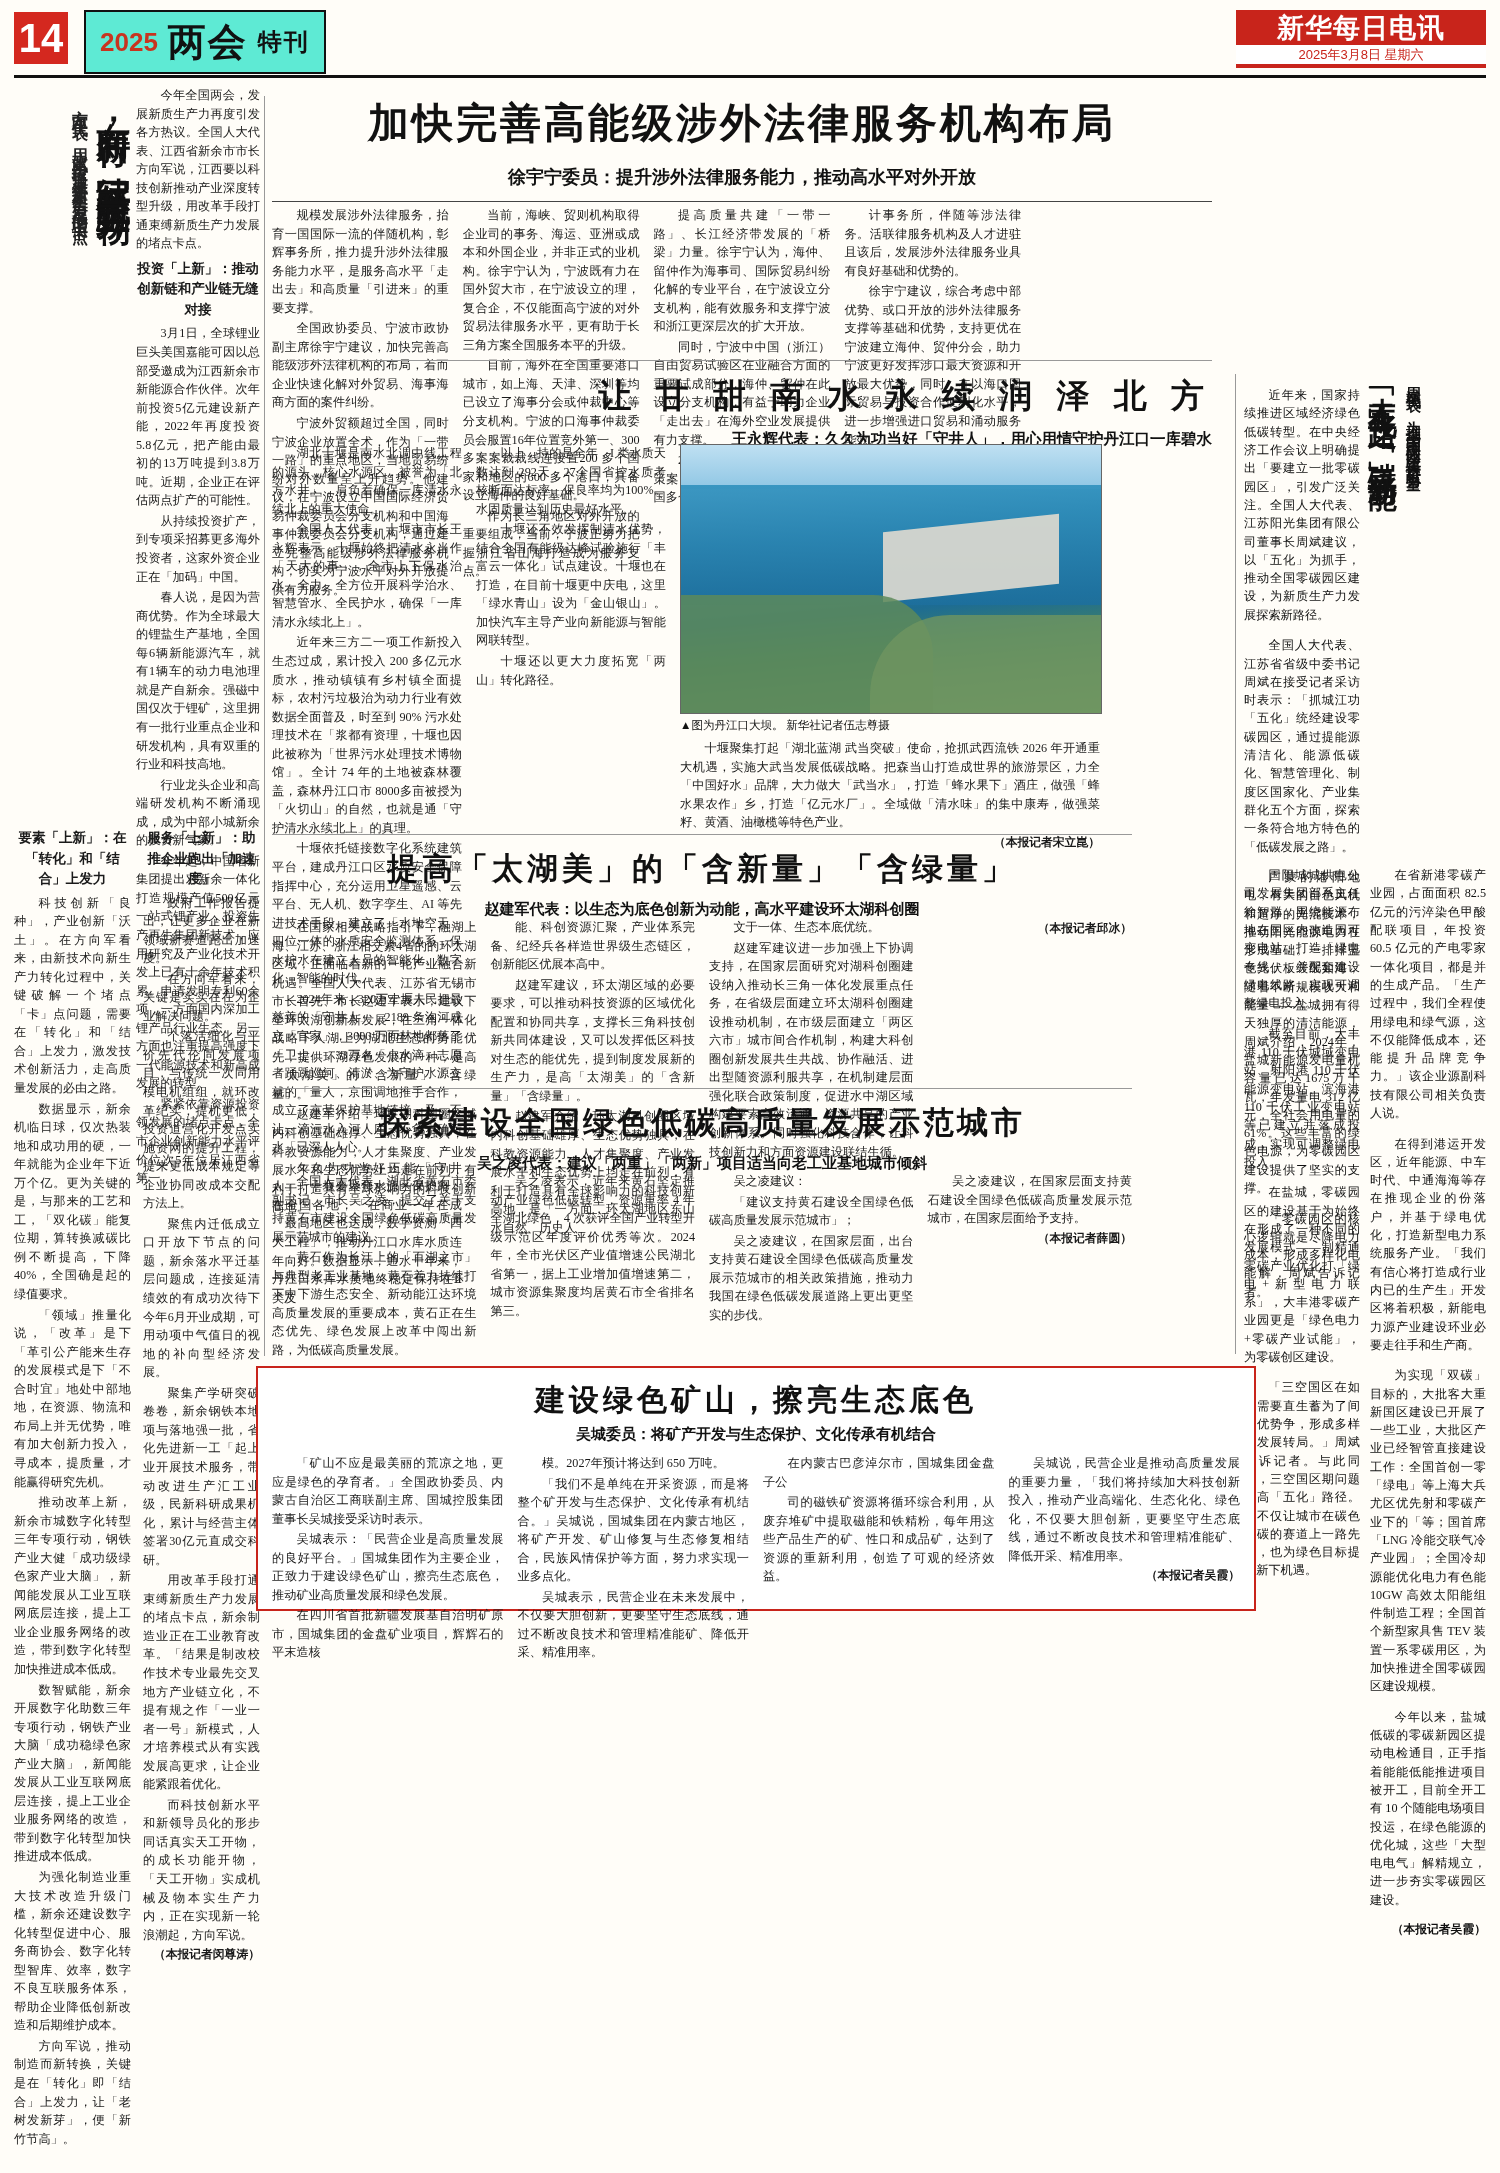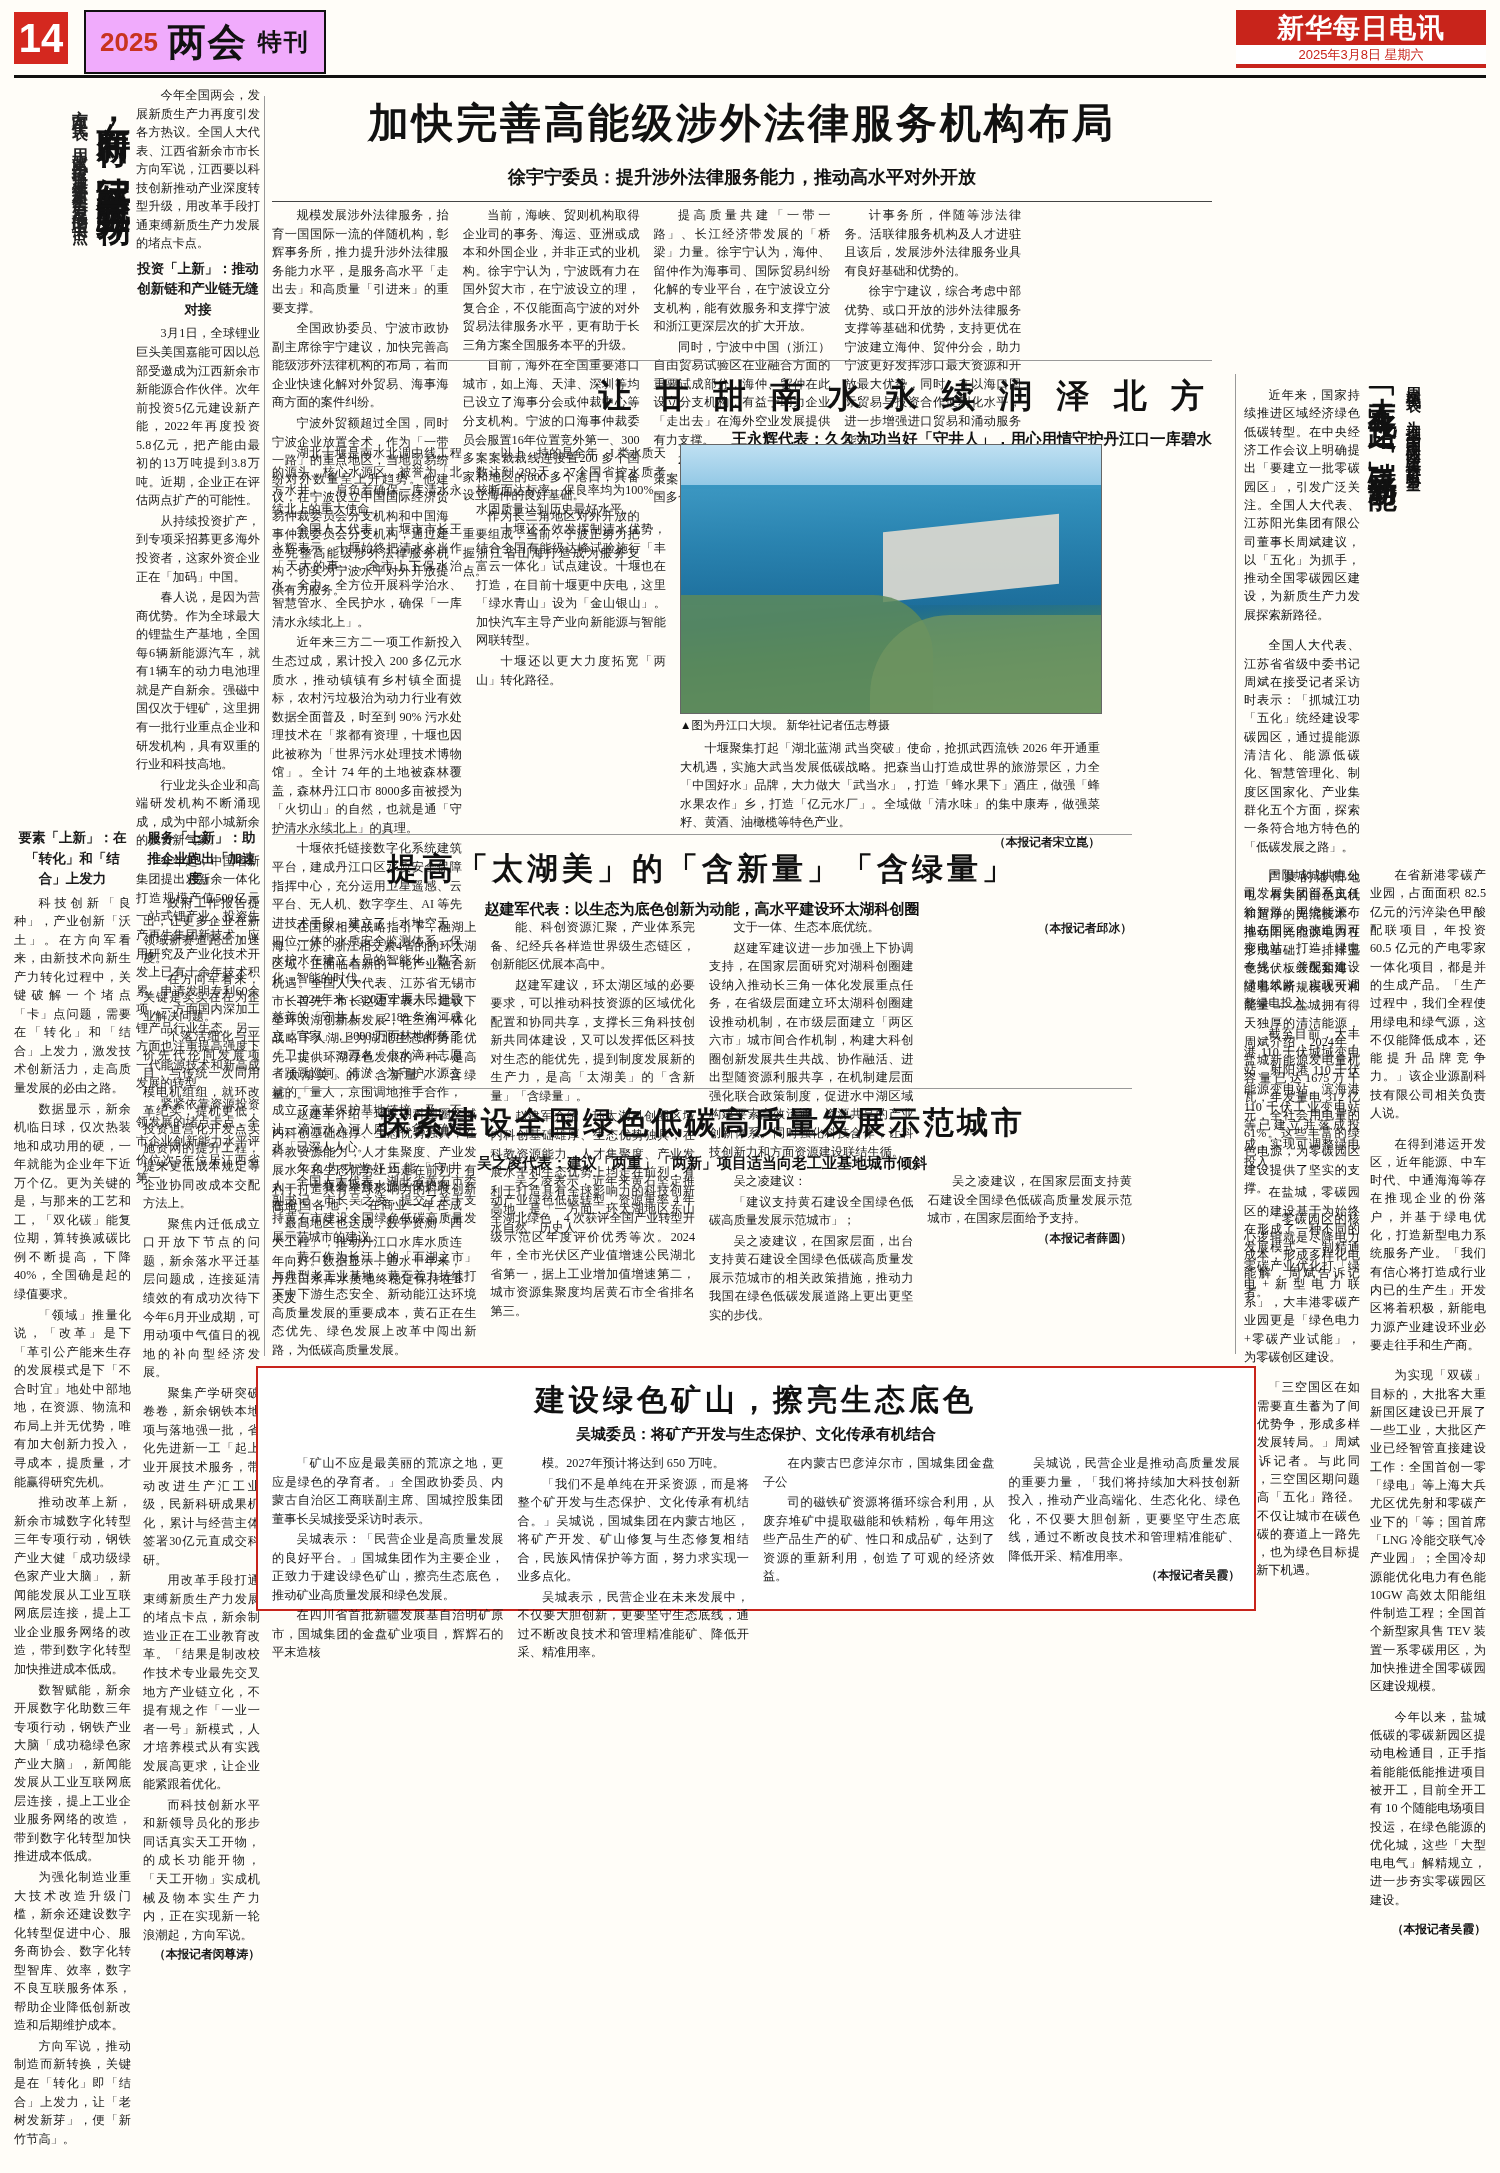--- a/index.html
+++ b/index.html
@@ -18,21 +18,21 @@
   .topbar-rule{position:absolute;left:0;right:0;bottom:4px;height:3px;background:#111;}
   .pagenum{
     position:absolute;left:0;top:2px;width:54px;height:52px;
     background:#d4281f;color:#fff;font-size:40px;font-weight:bold;
     display:flex;align-items:center;justify-content:center;
     font-family:"Liberation Sans",sans-serif;
   }
   .special-title{
     position:absolute;left:70px;top:0px;height:56px;
     border:2px solid #111;padding:2px 14px;display:flex;align-items:center;gap:10px;
-    background:#f0abfc;
+    background:#5eead4;
   }
   .special-title .yy{font-size:26px;color:#c8341f;font-weight:bold;font-family:"Liberation Sans",sans-serif;}
   .special-title .big{font-size:38px;font-weight:bold;color:#111;letter-spacing:2px;}
   .special-title .sm{font-size:24px;font-weight:bold;color:#111;letter-spacing:2px;}
   .masthead{
     position:absolute;right:0;top:0px;width:250px;height:58px;
     background:#c8241b;color:#fff;display:flex;flex-direction:column;align-items:center;justify-content:center;
   }
   .masthead .mh-name{font-size:27px;font-weight:bold;letter-spacing:1px;line-height:1.05;}
   .masthead .mh-date{font-size:13px;background:#fff;color:#c8241b;width:100%;text-align:center;line-height:1.5;margin-top:3px;font-family:"Liberation Sans",sans-serif;}

